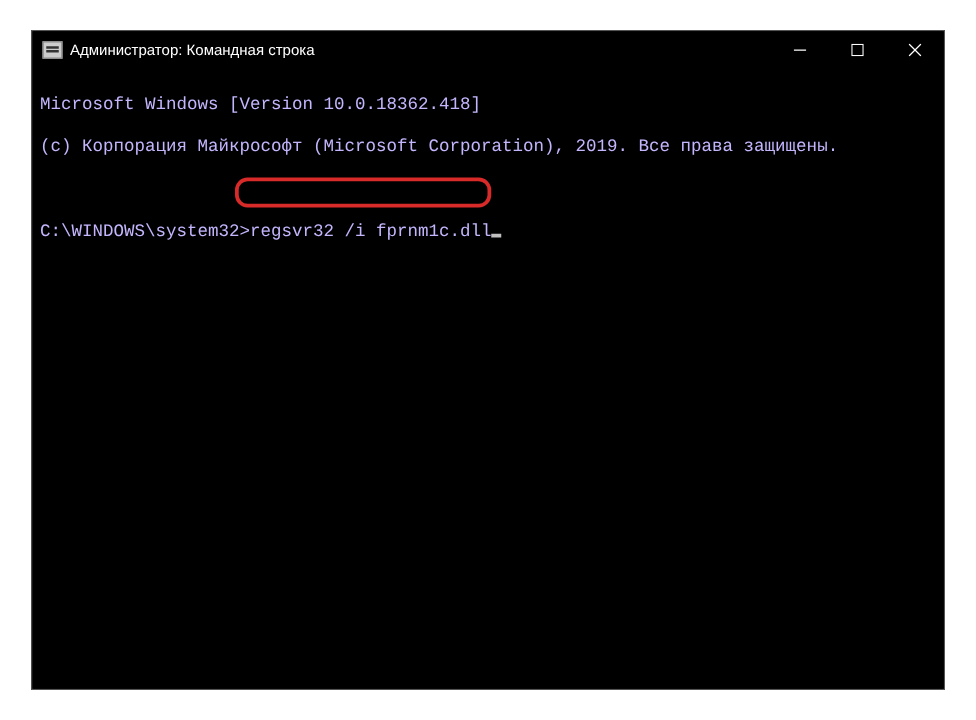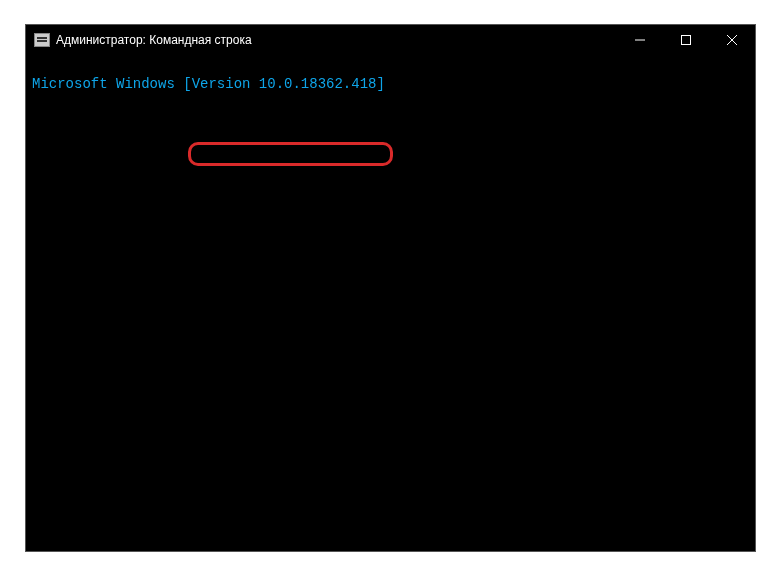--- a/index.html
+++ b/index.html
@@ -56,21 +56,21 @@
     height: 100%;
     display: flex;
     align-items: center;
     justify-content: center;
     color: #fff;
   }
   .win-btn svg { width: 10px; height: 10px; }
   .terminal {
     flex: 1 1 auto;
     background: #000;
-    color: #0ea5e9;
+    color: #c4b5fd;
     font-size: 14px;
     line-height: 17px;
     padding: 4px 6px;
     white-space: pre;
     overflow: hidden;
     position: relative;
   }
   .line { display: block; }
   .prompt-line { position: relative; display: inline-block; }
   .highlight-box {
@@ -112,18 +112,20 @@
         <svg viewBox="0 0 10 10">
             <line x1="0" y1="0" x2="10" y2="10" stroke="#fff" stroke-width="1"></line>
             <line x1="10" y1="0" x2="0" y2="10" stroke="#fff" stroke-width="1"></line>
           </svg>
       </div>
     </div>
   </div>
 
   <div class="terminal">
 <span class="line">Microsoft Windows [Version 10.0.18362.418]</span>
+<span class="line">(c) Корпорация Майкрософт (Microsoft Corporation), 2019. Все права защищены.</span>
 <span class="line"></span>
 <span class="line"></span>
+<span class="prompt-line"><span>C:\WINDOWS\system32&gt;</span><span>regsvr32 /i fprnm1c.dll</span><span class="cursor"></span></span>
   </div>
 </div>
 
 <div class="highlight-box" id="hl" style="top: 142px; left: 188px; width: 205px; height: 24px;"></div>
 
 </body></html>

